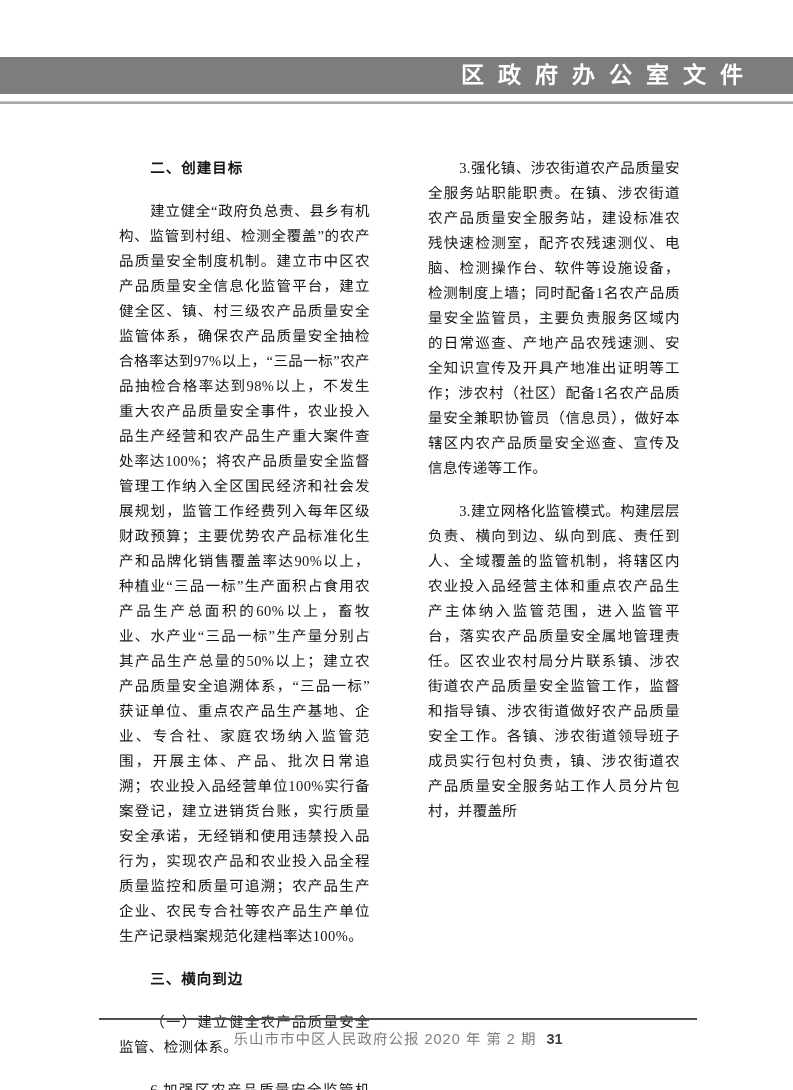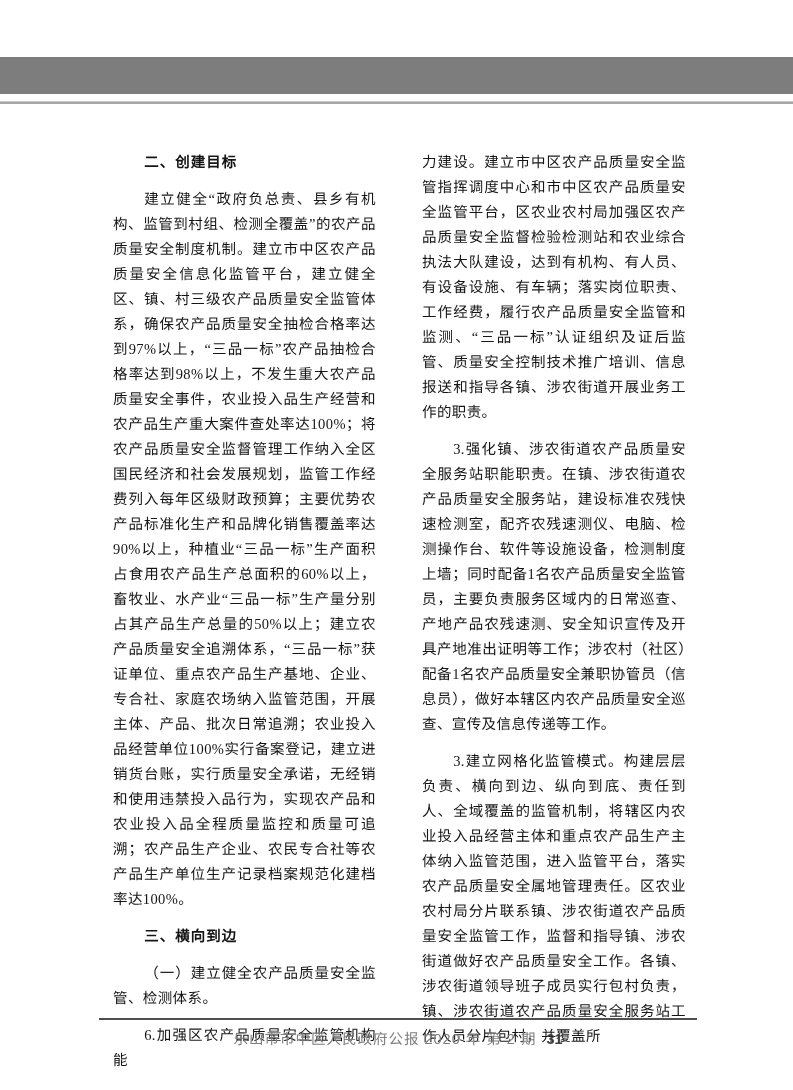--- a/index.html
+++ b/index.html
@@ -31,21 +31,20 @@
     top: 0;
     right: 36px;
     height: 37px;
     line-height: 37px;
     color: #ffffff;
     font-family: "Liberation Sans", "DejaVu Sans", sans-serif;
     font-weight: bold;
     font-size: 23px;
     letter-spacing: 14px;
     white-space: nowrap;
-    margin-top: 40px;
   }
   .header-rule {
     position: absolute;
     top: 101px;
     left: 0;
     width: 793px;
     height: 3px;
     background: #a6a6a6;
     border-top: 1px solid #c8c8c8;
     box-sizing: border-box;
@@ -53,21 +52,21 @@
 
   
   .column {
     position: absolute;
     top: 138px;
     text-align: justify;
     font-size: 14.5px;
     line-height: 25px;
     letter-spacing: 0.4px;
   }
-  .column p { margin: 12px; }
+  .column p { margin: 18px; }
   .col-left  { left: 101px; width: 287px; }
   .col-right { left: 410px; width: 288px; }
 
   .para-indent { text-indent: 2.15em; }
   .para-flat   { text-indent: 0; }
 
   .section-heading {
     font-weight: bold;
     text-indent: 2.15em;
     letter-spacing: 1px;
@@ -111,21 +110,20 @@
 
   <div class="column col-left">
     <p class="section-heading">二、创建目标</p>
     <p class="para-indent">建立健全“政府负总责、县乡有机构、监管到村组、检测全覆盖”的农产品质量安全制度机制。建立市中区农产品质量安全信息化监管平台，建立健全区、镇、村三级农产品质量安全监管体系，确保农产品质量安全抽检合格率达到97%以上，“三品一标”农产品抽检合格率达到98%以上，不发生重大农产品质量安全事件，农业投入品生产经营和农产品生产重大案件查处率达100%；将农产品质量安全监督管理工作纳入全区国民经济和社会发展规划，监管工作经费列入每年区级财政预算；主要优势农产品标准化生产和品牌化销售覆盖率达90%以上，种植业“三品一标”生产面积占食用农产品生产总面积的60%以上，畜牧业、水产业“三品一标”生产量分别占其产品生产总量的50%以上；建立农产品质量安全追溯体系，“三品一标”获证单位、重点农产品生产基地、企业、专合社、家庭农场纳入监管范围，开展主体、产品、批次日常追溯；农业投入品经营单位100%实行备案登记，建立进销货台账，实行质量安全承诺，无经销和使用违禁投入品行为，实现农产品和农业投入品全程质量监控和质量可追溯；农产品生产企业、农民专合社等农产品生产单位生产记录档案规范化建档率达100%。</p>
     <p class="section-heading">三、横向到边</p>
     <p class="subsection-heading">（一）建立健全农产品质量安全监管、检测体系。</p>
     <p class="para-indent">6.加强区农产品质量安全监管机构能</p>
   </div>
 
   <div class="column col-right">
-    <p class="para-flat">力建设。建立市中区农产品质量安全监管指挥调度中心和市中区农产品质量安全监管平台，区农业农村局加强区农产品质量安全监督检验检测站和农业综合执法大队建设，达到有机构、有人员、有设备设施、有车辆；落实岗位职责、工作经费，履行农产品质量安全监管和监测、“三品一标”认证组织及证后监管、质量安全控制技术推广培训、信息报送和指导各镇、涉农街道开展业务工作的职责。</p>
     <p class="para-indent">3.强化镇、涉农街道农产品质量安全服务站职能职责。在镇、涉农街道农产品质量安全服务站，建设标准农残快速检测室，配齐农残速测仪、电脑、检测操作台、软件等设施设备，检测制度上墙；同时配备1名农产品质量安全监管员，主要负责服务区域内的日常巡查、产地产品农残速测、安全知识宣传及开具产地准出证明等工作；涉农村（社区）配备1名农产品质量安全兼职协管员（信息员），做好本辖区内农产品质量安全巡查、宣传及信息传递等工作。</p>
     <p class="para-indent">3.建立网格化监管模式。构建层层负责、横向到边、纵向到底、责任到人、全域覆盖的监管机制，将辖区内农业投入品经营主体和重点农产品生产主体纳入监管范围，进入监管平台，落实农产品质量安全属地管理责任。区农业农村局分片联系镇、涉农街道农产品质量安全监管工作，监督和指导镇、涉农街道做好农产品质量安全工作。各镇、涉农街道领导班子成员实行包村负责，镇、涉农街道农产品质量安全服务站工作人员分片包村，并覆盖所</p>
   </div>
 
   <div class="footer">
     <span>乐山市市中区人民政府公报 2020 年  第 2 期</span><span class="page-number">31</span>
   </div>
 
 </div>
 

